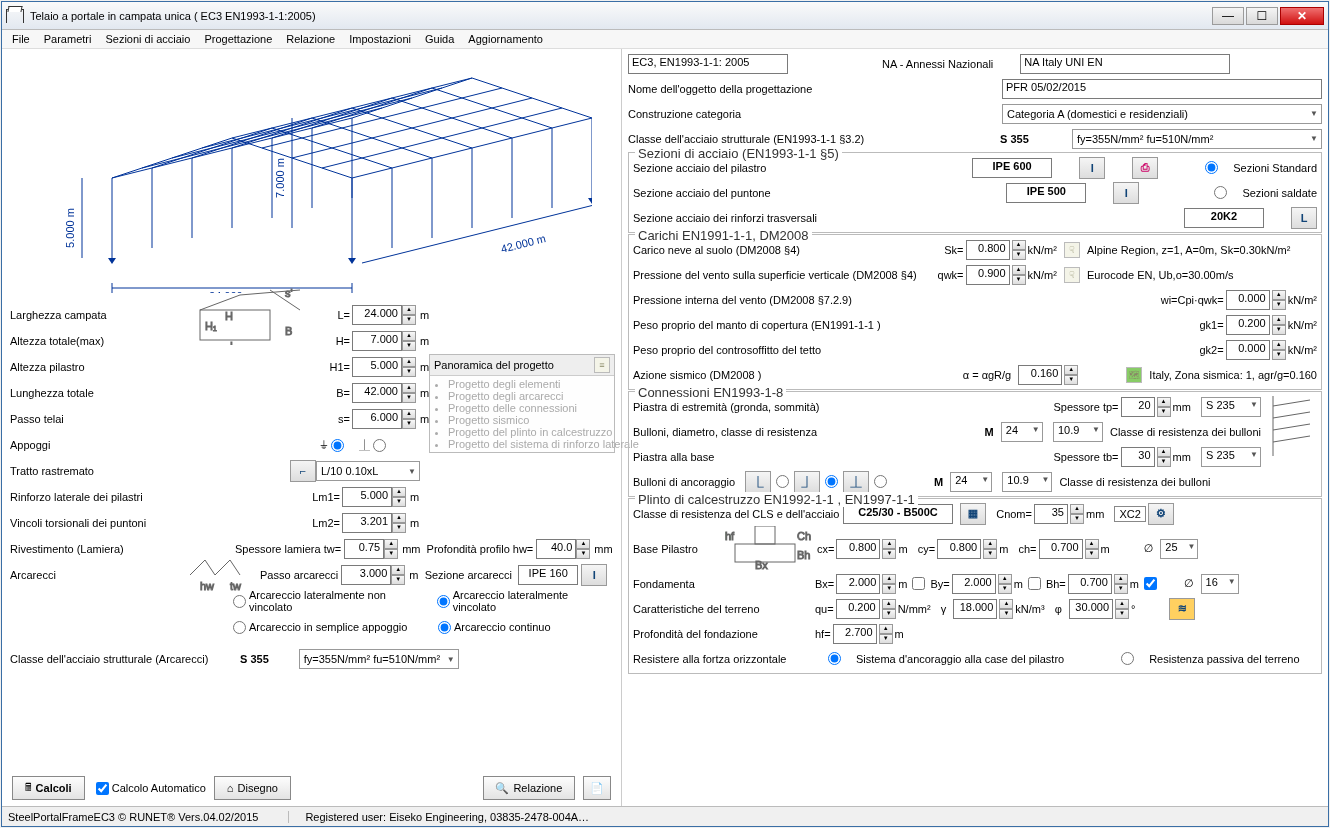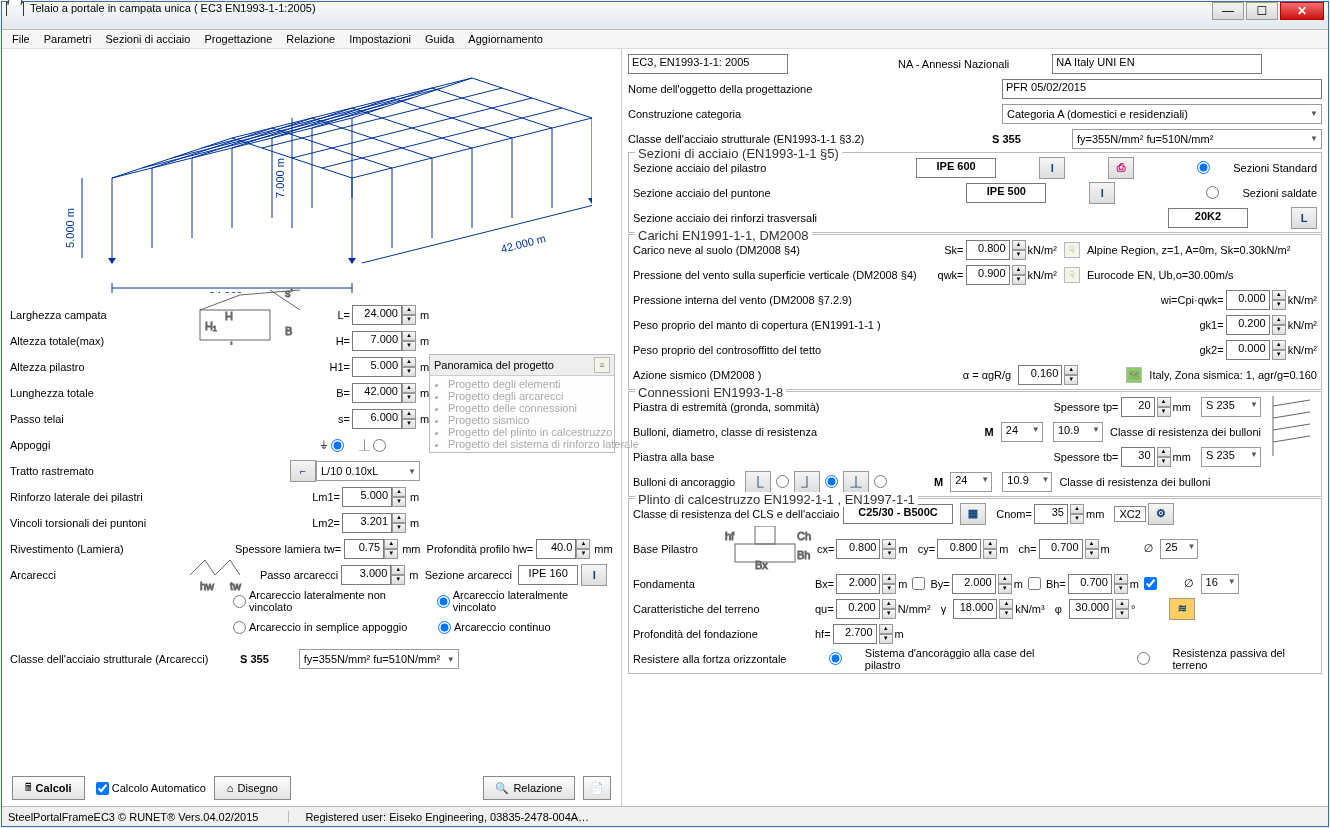--- a/index.html
+++ b/index.html
@@ -1,18 +1,18 @@
 <!DOCTYPE html>
 <html><head>
 <meta charset="utf-8">
 <style>
 * { box-sizing: border-box; font-family: Tahoma, Arial, sans-serif; font-size: 11px; }
 body { margin:0; background:#f0f0f0; width:1330px; height:828px; overflow:hidden; }
 .win { border:1px solid #3a6ea5; background:#fff; width:1328px; height:826px; margin:1px; display:flex; flex-direction:column; }
-.titlebar { background:linear-gradient(#fafafa,#e2e8f0); border-bottom:1px solid #bbb; height:28px; display:flex; align-items:flex-start; padding:0 4px; }
+.titlebar { background:linear-gradient(#fafafa,#e2e8f0); border-bottom:1px solid #bbb; height:28px; display:flex; align-items:center; padding:0 4px; }
 .titlebar .ico { width:18px; height:14px; border:1px solid #333; border-bottom:none; margin-right:6px; position:relative; }
 .titlebar .ico:before { content:""; position:absolute; top:-4px; left:1px; right:1px; height:5px; background:#fff; border:1px solid #333; border-bottom:none; transform:skewX(-10deg); }
 .title { flex:1; }
 .winbtn { width:32px; height:18px; border:1px solid #9b9b9b; background:linear-gradient(#f5f5f5,#d9d9d9); margin-left:2px; display:flex; align-items:center; justify-content:center; font-size:12px; }
 .winbtn.close { background:linear-gradient(#f07070,#d01010); color:#fff; border-color:#a00; width:44px; font-weight:bold; }
 .menubar { display:flex; gap:14px; padding:3px 10px; background:#f7f7f7; border-bottom:1px solid #ddd; }
 .menubar span { cursor:default; }
 .cols { display:flex; flex:1; overflow:hidden; }
 .left { width:620px; border-right:1px solid #ccc; padding:4px 8px; position:relative; }
 .right { flex:1; padding:2px 6px; overflow:hidden; }
@@ -27,21 +27,21 @@
 .sel { height:20px; border:1px solid #999; background:#fff; padding:0 16px 0 4px; position:relative; display:inline-flex; align-items:center; }
 .sel:after { content:"▼"; position:absolute; right:3px; font-size:8px; color:#555; }
 .pan { position:absolute; top:305px; right:6px; width:186px; border:1px solid #bbb; background:#fefefe; }
 .pan-h { background:#eee; border-bottom:1px solid #ccc; padding:2px 4px; display:flex; justify-content:space-between; align-items:center; }
 .pan ul { list-style:disc; margin:2px 0 2px 18px; padding:0; color:#aaa; }
 .pan li { white-space:nowrap; }
 .btnbar { position:absolute; bottom:6px; left:10px; right:10px; display:flex; align-items:center; gap:8px; }
 .btn { height:24px; border:1px solid #888; background:linear-gradient(#fdfdfd,#e3e3e3); padding:0 12px; display:flex; align-items:center; gap:4px; }
 .grp { border:1px solid #bbb; margin:1px 0; padding:2px 4px; position:relative; }
 .grp-h { position:absolute; top:-7px; left:6px; background:#fff; padding:0 3px; font-size:13px; color:#333; }
-.rrow { display:flex; align-items:center; min-height:25px; gap:20px; }
+.rrow { display:flex; align-items:center; min-height:25px; gap:12px; }
 .rlbl { flex:1; }
 input[type=radio],input[type=checkbox]{ margin:0 3px; vertical-align:middle; }
 .hand { width:16px; height:16px; border:1px solid #bbb; background:#f4f4e8; display:inline-flex; align-items:center; justify-content:center; font-size:9px; color:#886; }
 .minisel { height:20px; border:1px solid #999; background:#fff; width:60px; padding:1px 14px 1px 4px; position:relative; display:inline-block; }
 .minisel:after { content:"▼"; position:absolute; right:2px; top:2px; font-size:8px; color:#555; }
 .secbtn { width:26px; height:22px; border:1px solid #999; background:linear-gradient(#f5f5f5,#ddd); display:inline-flex; align-items:center; justify-content:center; color:#147; font-weight:bold; }
 .footer { border-top:1px solid #bbb; background:#f0f0f0; height:20px; display:flex; align-items:center; padding:0 6px; gap:30px; font-size:10px; }
 .diagsvg line{ stroke:#003399; stroke-width:1; }
 .diagsvg polyline{ stroke:#003399; fill:none; stroke-width:1; }
 .tight .num{ width:44px; }

